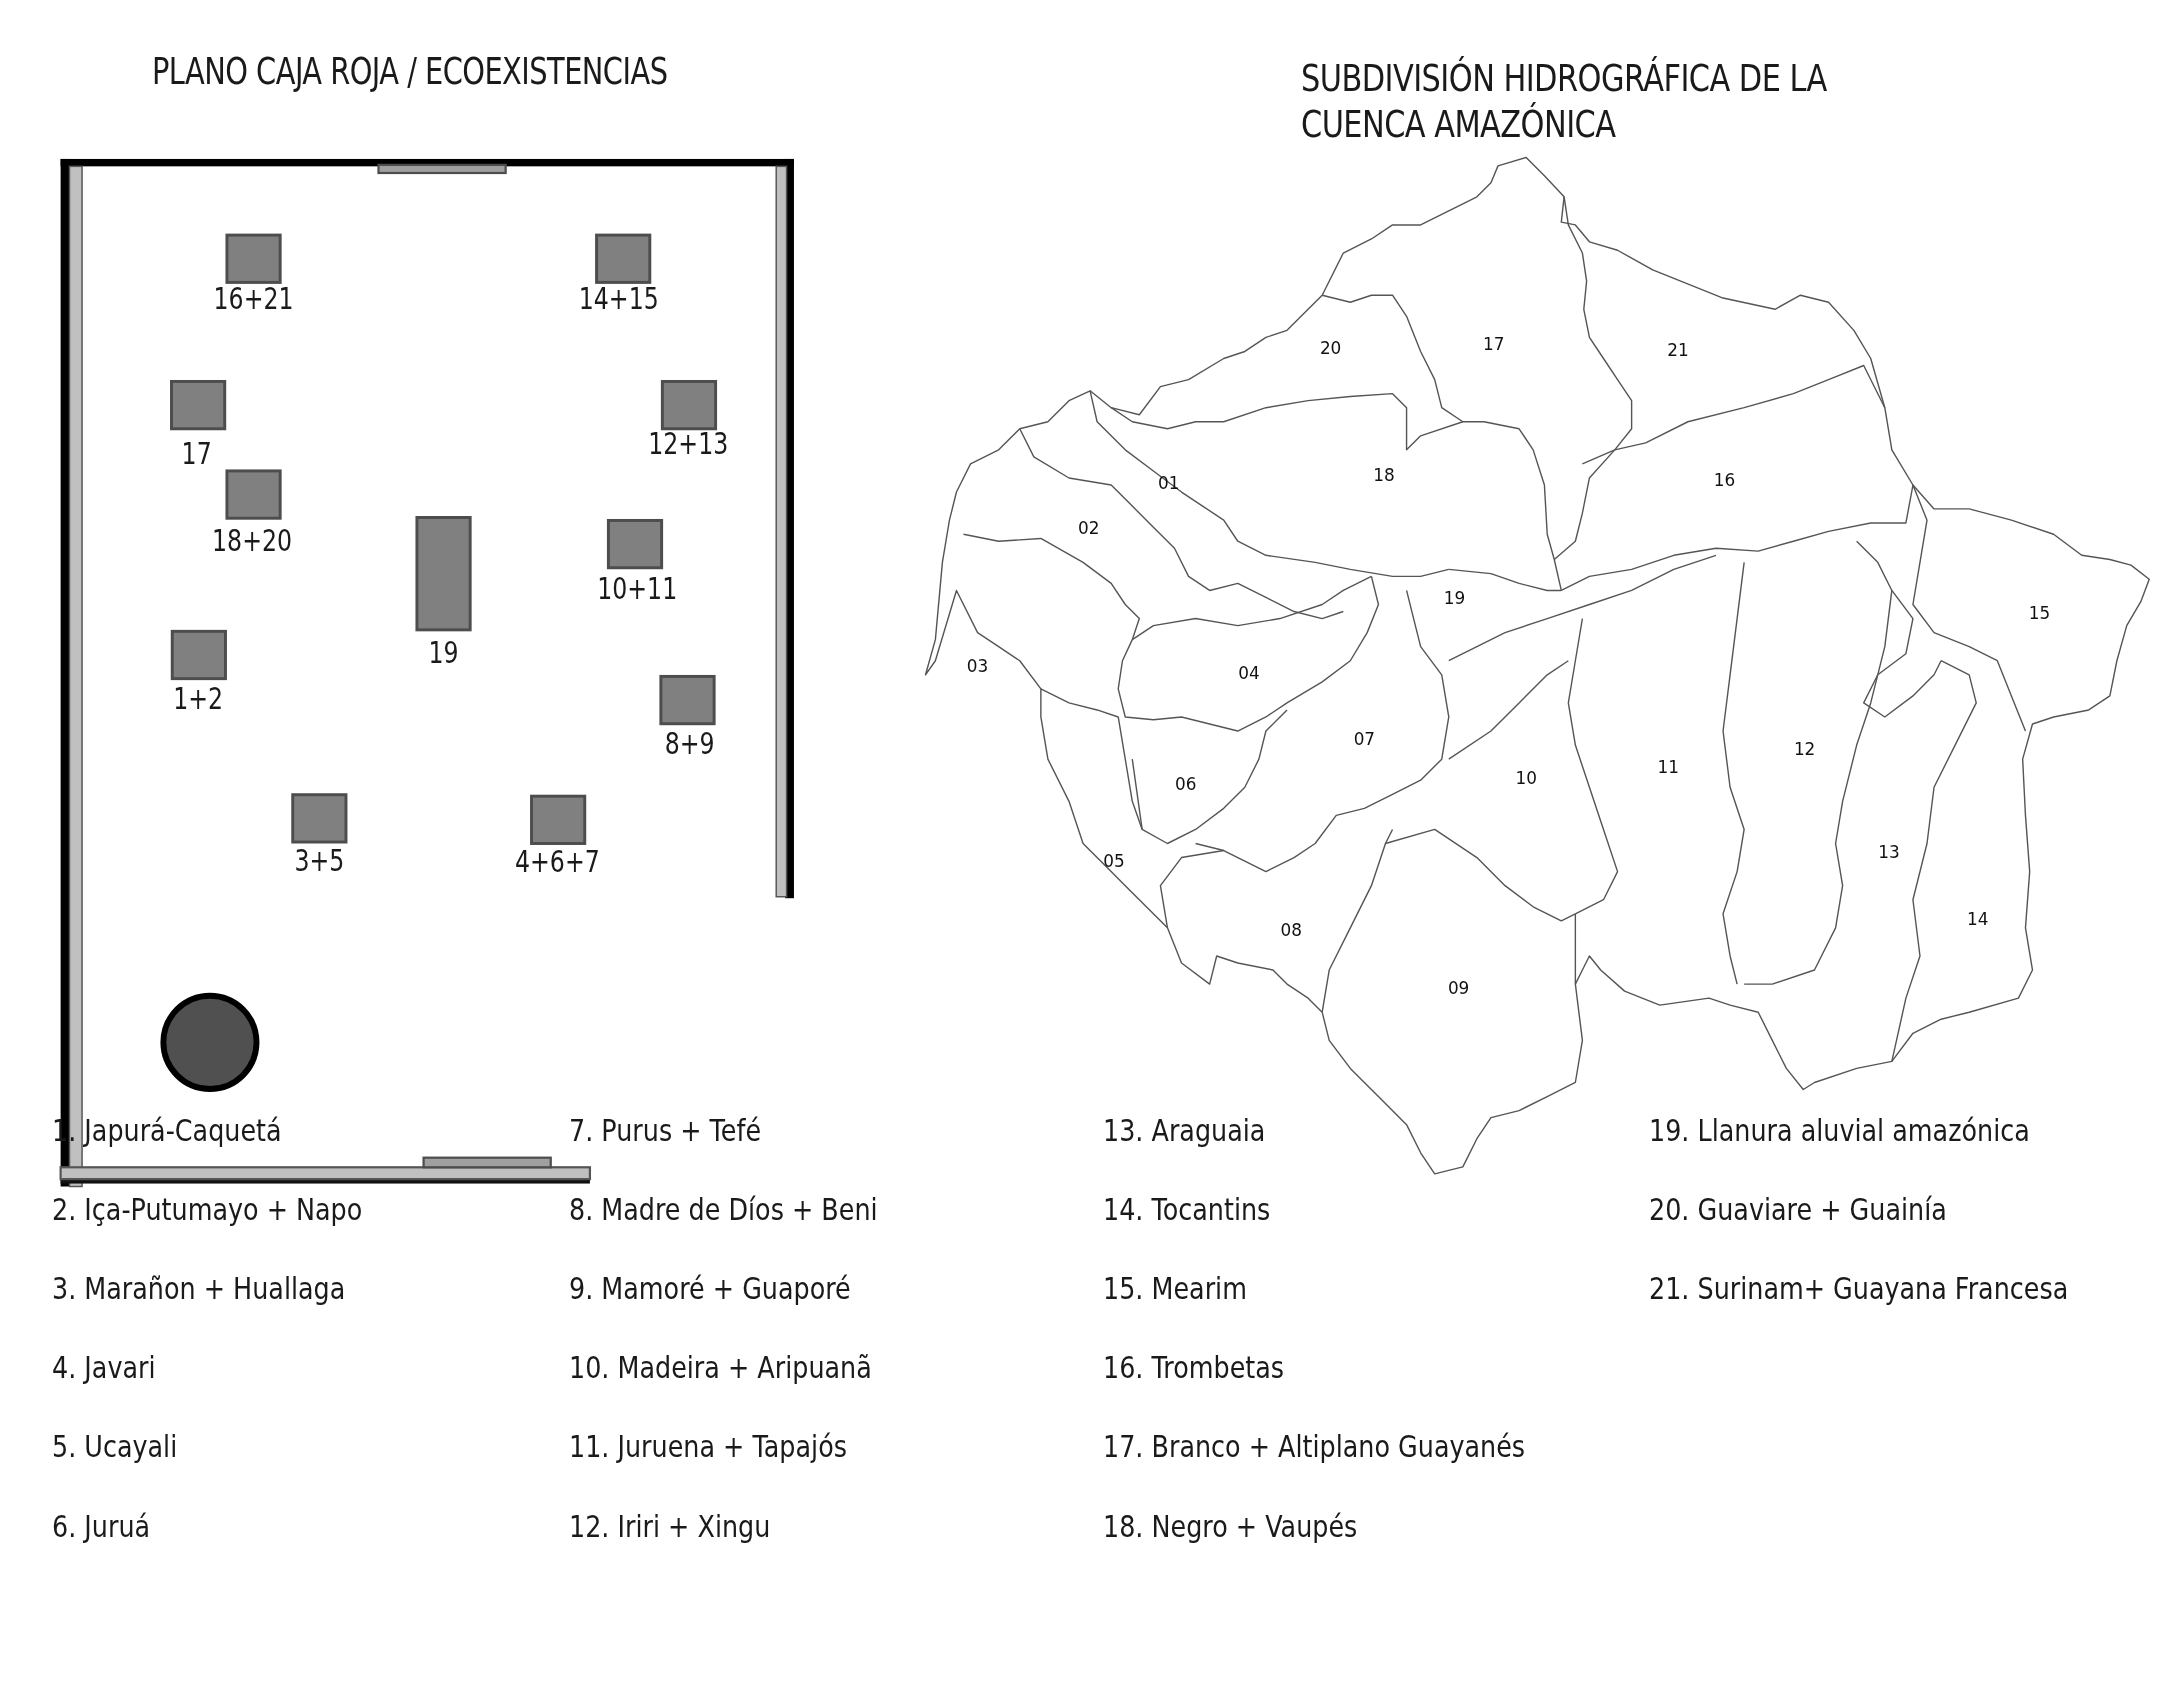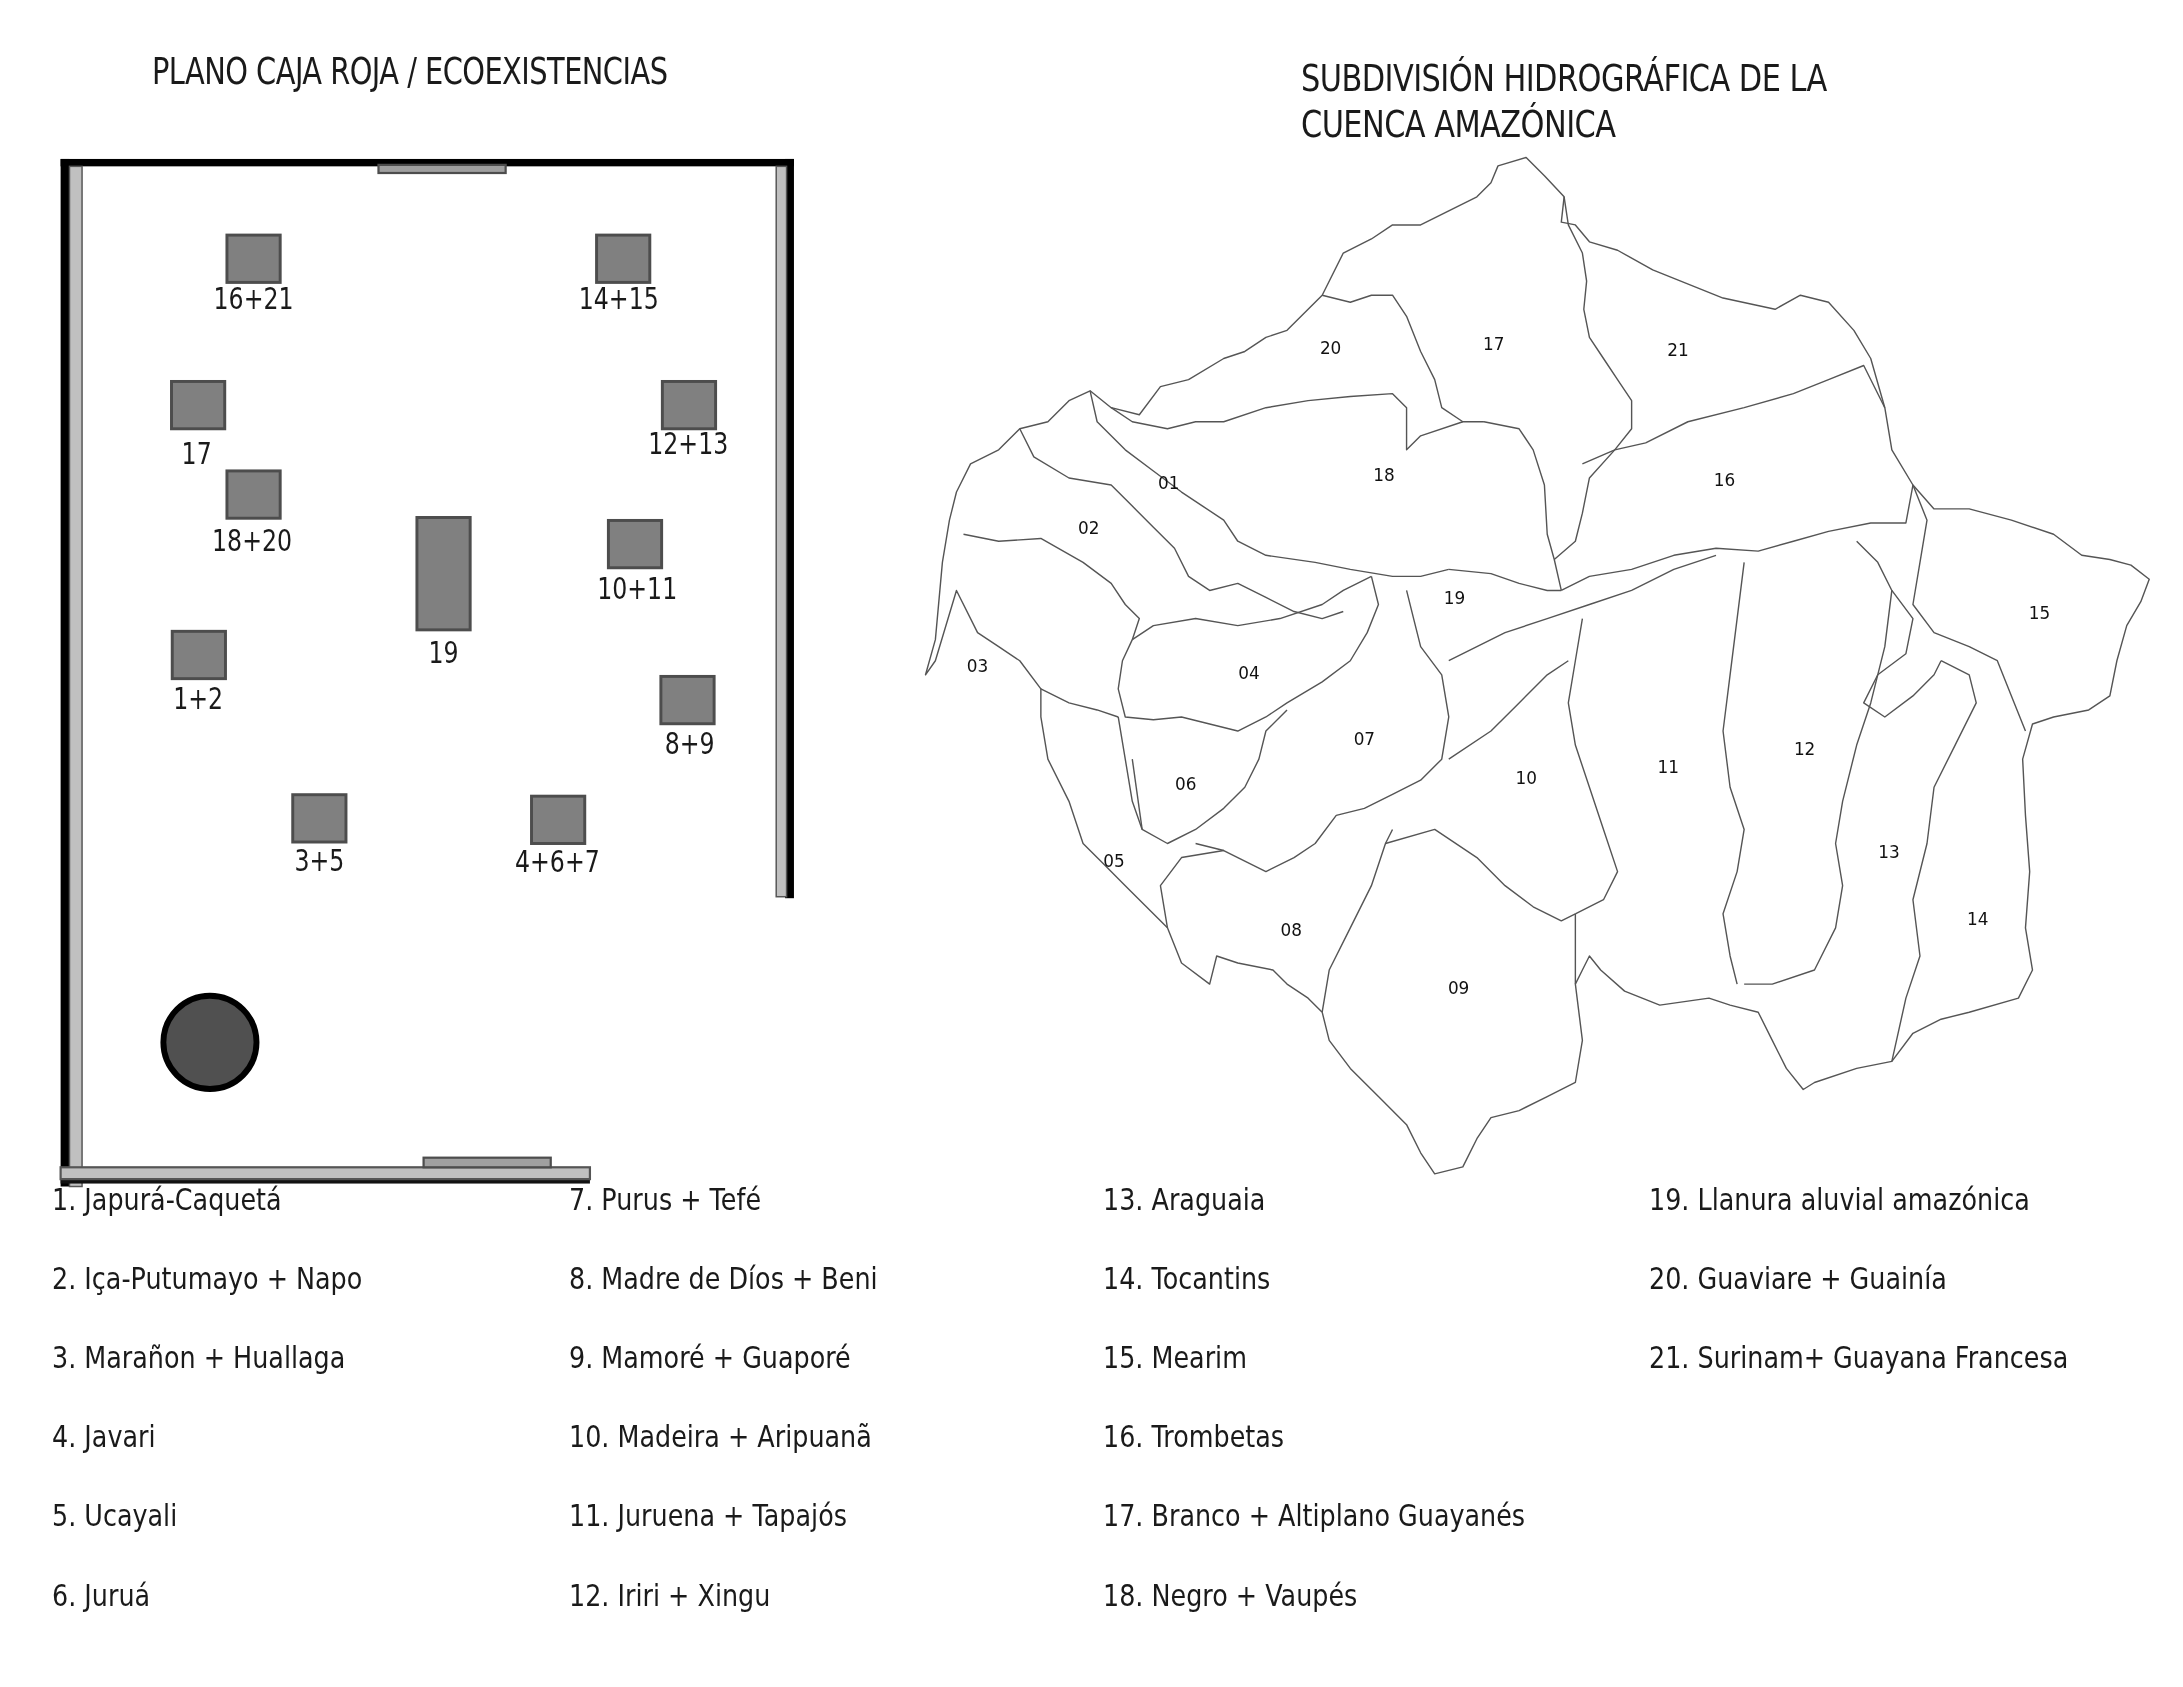--- a/index.html
+++ b/index.html
@@ -3,21 +3,21 @@
 <meta charset="utf-8">
 <style>
   html, body { margin:0; padding:0; background:#ffffff; }
   body { width:2183px; height:1687px; position:relative; overflow:hidden;
          font-family:"Liberation Sans", sans-serif; color:#222; }
   .title { position:absolute; font-family:"DejaVu Sans", sans-serif; font-weight:normal;
            color:#1a1a1a; letter-spacing:-0.7px; transform-origin:left top; }
   #title-plan { left:152px; top:50px; font-size:37px; transform:scaleX(0.78); }
   #title-map { left:1301px; top:55px; font-size:38px; line-height:46px; transform:scaleX(0.8); }
   svg.stage { position:absolute; left:0; top:0; }
-  .legend { position:absolute; left:0; top:1181px; width:2140px; height:458px; }
+  .legend { position:absolute; left:0; top:1112px; width:2140px; height:458px; }
   .legend-col { position:absolute; top:0; }
   .legend-item { position:absolute; left:0; white-space:nowrap; font-family:"DejaVu Sans", sans-serif;
                  font-size:31px; color:#1a1a1a; transform:scaleX(0.82); transform-origin:left top; }
   .station-label { font-family:"DejaVu Sans", sans-serif; fill:#1a1a1a; }
   .region-label { font-family:"DejaVu Sans", sans-serif; fill:#111; }
 </style>
 </head>
 <body>
 
 <div id="title-plan" class="title">PLANO CAJA ROJA / ECOEXISTENCIAS</div>

